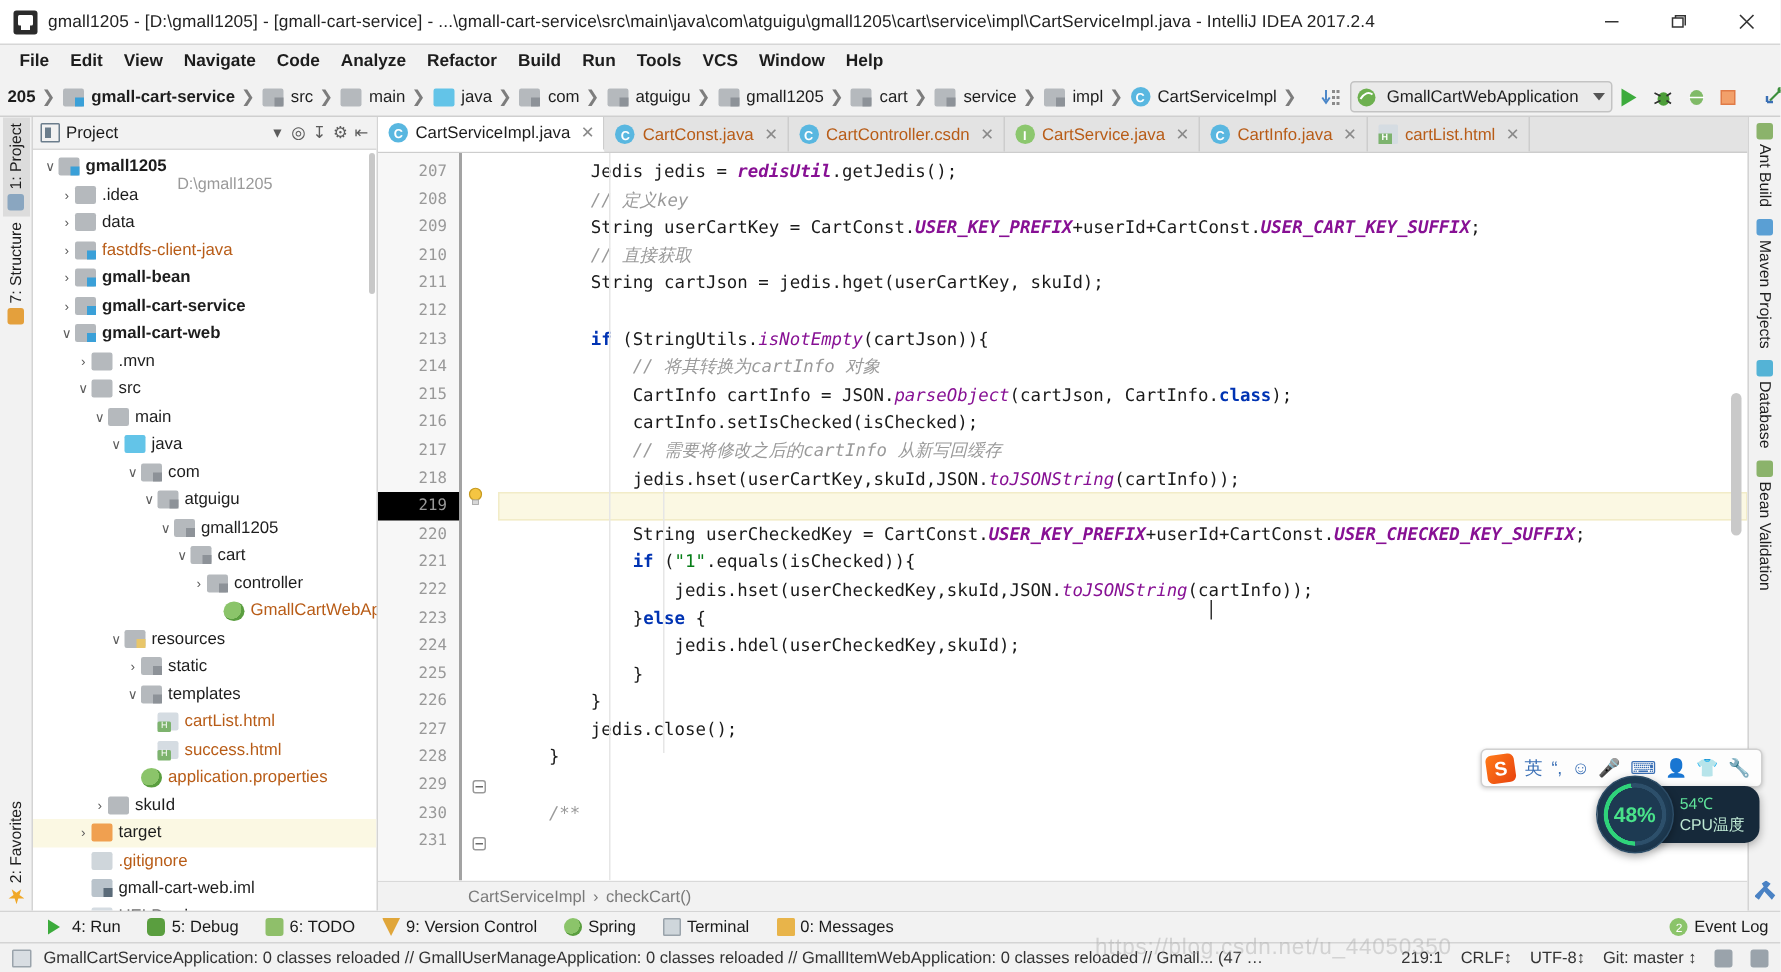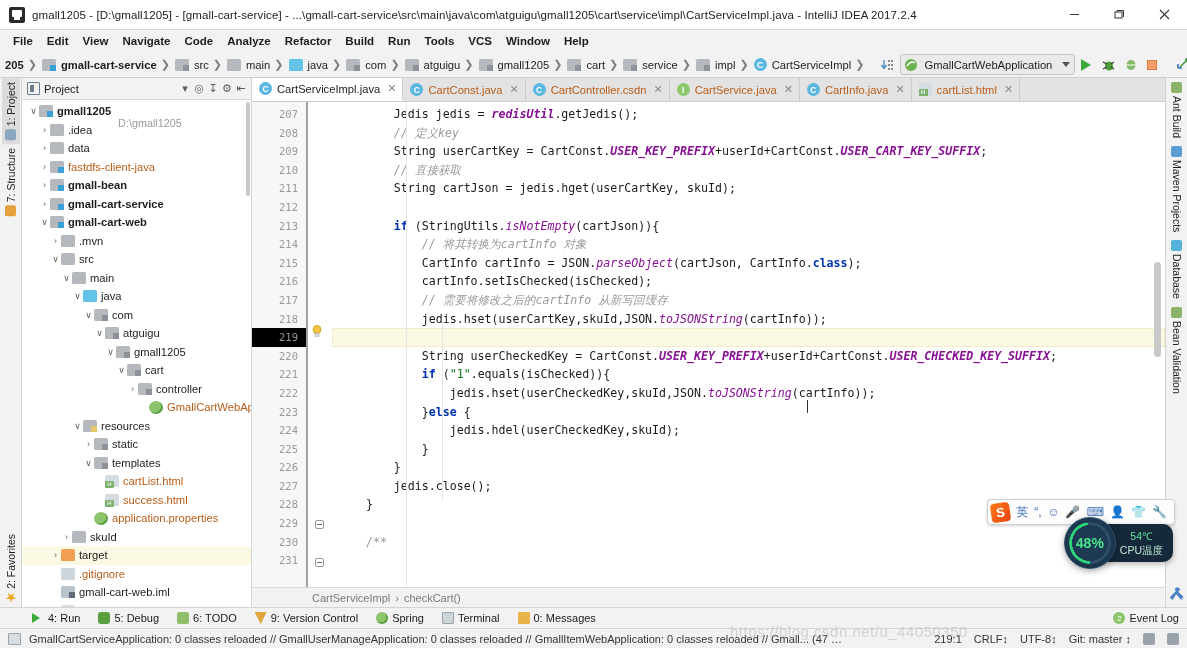--- a/index.html
+++ b/index.html
@@ -289,21 +289,21 @@
   .cpu-ring {
     position:absolute; inset: 4px; border-radius:50%;
     background: conic-gradient(from 180deg, #2fd37a 0 48%, rgba(120,180,220,.18) 48% 100%);
     -webkit-mask: radial-gradient(circle, transparent 60%, #000 61%);
             mask: radial-gradient(circle, transparent 60%, #000 61%);
   }
   .cpu-pct { color:#49e38a; font-size: 14px; font-weight:bold; z-index:3; }
   .cpu-side {
     background: #16293a; color:#5fe39a; border-radius: 0 10px 10px 0;
     padding: 5px 10px 5px 18px; margin-left: -18px; font-size: 10.5px; line-height: 1.35;
-    text-align:center; box-shadow: 0 2px 6px rgba(0,0,0,.3);
+    text-align:left; box-shadow: 0 2px 6px rgba(0,0,0,.3);
   }
   .cpu-side .t2 { color:#bfe9d4; }
   .watermark {
     position:absolute; left: 730px; bottom: 8px; font-size: 15px; color: rgba(170,170,170,.45);
     white-space: nowrap; letter-spacing: .5px; pointer-events:none;
   }
   .overlay-host { position: relative; }
 </style>
 </head>
 <body>

